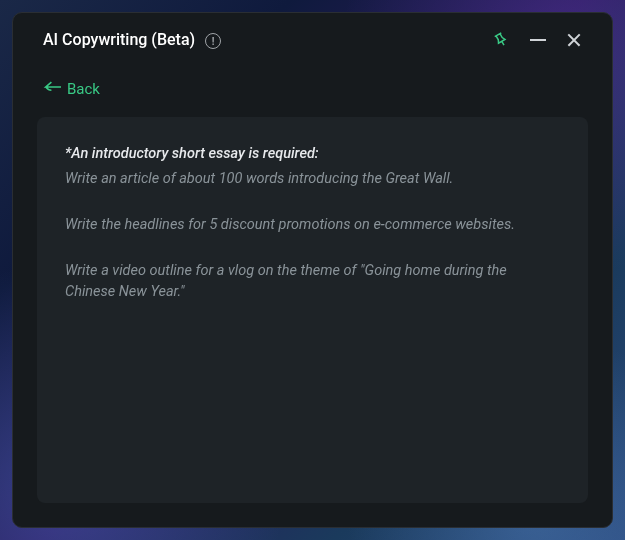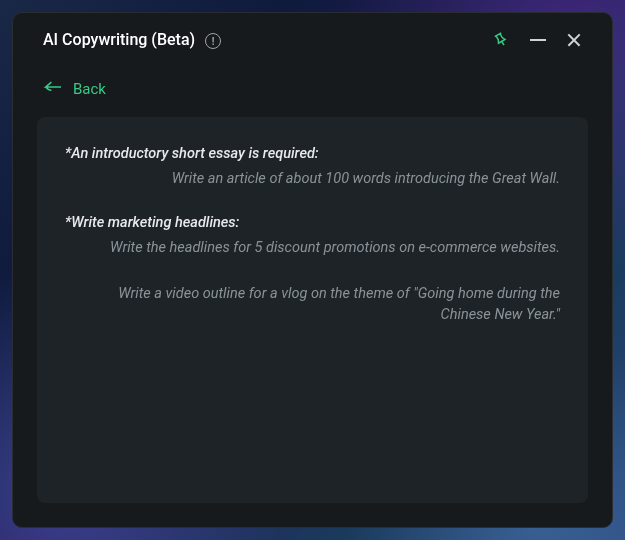--- a/index.html
+++ b/index.html
@@ -92,21 +92,21 @@
       top: 50%;
       width: 16px;
       height: 1.8px;
       background: #d0d4d8;
     }
     .close-btn::before { transform: translate(-50%, -50%) rotate(45deg); }
     .close-btn::after { transform: translate(-50%, -50%) rotate(-45deg); }
     .back-row {
       display: flex;
       align-items: center;
-      gap: 10px;
+      gap: 4px;
       padding: 18px 30px 18px 30px;
       cursor: pointer;
     }
     .back-arrow {
       color: #39c985;
     }
     .back-text {
       color: #39c985;
       font-size: 15px;
     }
@@ -125,21 +125,20 @@
     .example-title {
       color: #e8eaed;
       font-size: 14.5px;
       font-weight: 500;
       margin-bottom: 6px;
     }
     .example-desc {
       color: #8a9399;
       font-size: 14.5px;
       line-height: 1.5;
-      text-align: right;
     }
     .ctrl-btn {
       cursor: pointer;
       display: flex;
       align-items: center;
       justify-content: center;
       min-width: 16px;
       min-height: 16px;
     }
   </style>
@@ -174,20 +173,19 @@
     </span>
     <span class="back-text">Back</span>
   </div>
 
   <div class="content-panel">
     <div class="example-block">
       <div class="example-title">*An introductory short essay is required:</div>
       <div class="example-desc">Write an article of about 100 words introducing the Great Wall.</div>
     </div>
     <div class="example-block">
-      <div class="example-title">*Write marketing headlines:</div>
       <div class="example-desc">Write the headlines for 5 discount promotions on e-commerce websites.</div>
     </div>
     <div class="example-block">
       <div class="example-desc">Write a video outline for a vlog on the theme of "Going home during the Chinese New Year."</div>
     </div>
   </div>
 </div>
 
 </body></html>

